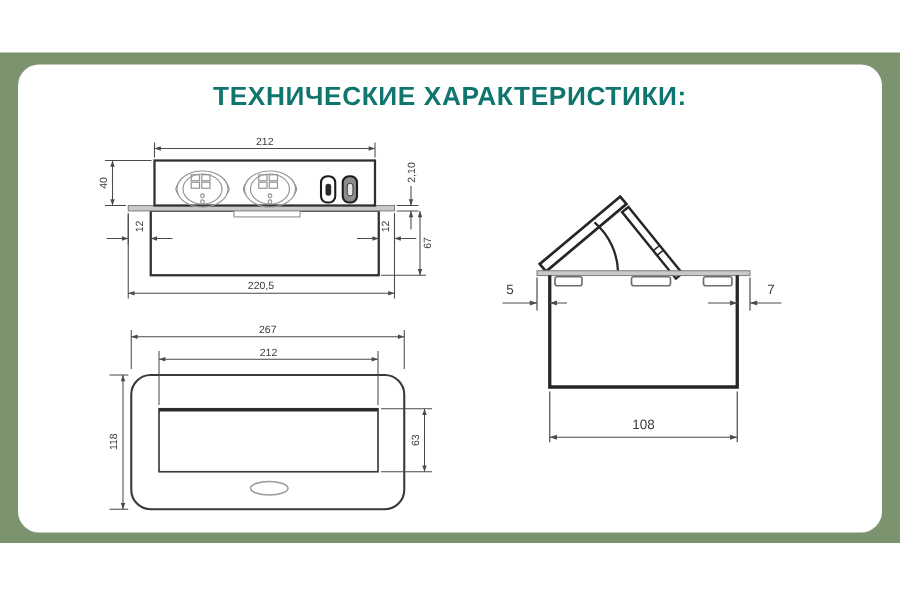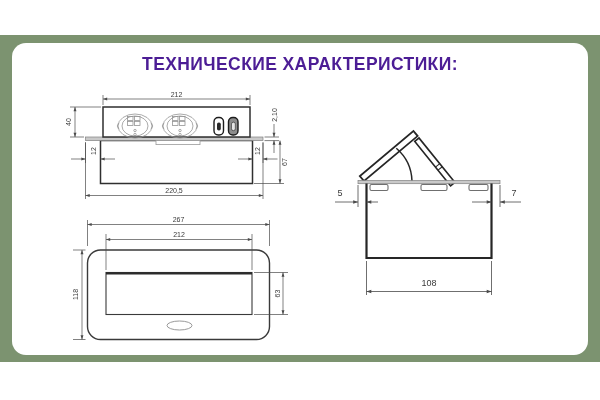--- a/index.html
+++ b/index.html
@@ -11,21 +11,21 @@
     position:absolute;left:0;top:35px;width:600px;height:327px;
     background:#7C9370;
   }
   .card{
     position:absolute;left:12px;top:43px;width:576px;height:312px;
     background:#ffffff;border-radius:14px;
   }
   .title{
     position:absolute;left:0;top:54px;width:600px;
     text-align:center;font-size:17.5px;font-weight:700;
-    color:#4c1d95;letter-spacing:.4px;
+    color:#0f766e;letter-spacing:.4px;
   }
   .drawing{position:absolute;}
   #drawing-side{left:60px;top:85px;}
   #drawing-top{left:60px;top:212px;}
   #drawing-end{left:320px;top:125px;}
   svg text{
     font-family:"Liberation Sans",sans-serif;
     fill:#3a3a3a;
   }
   .dim-t{font-size:7px;}

